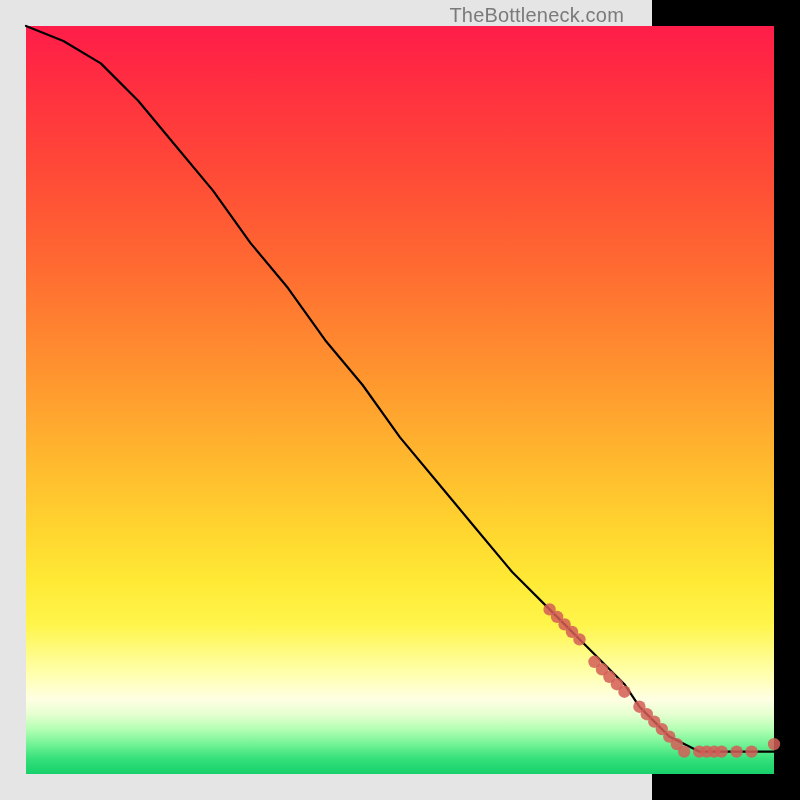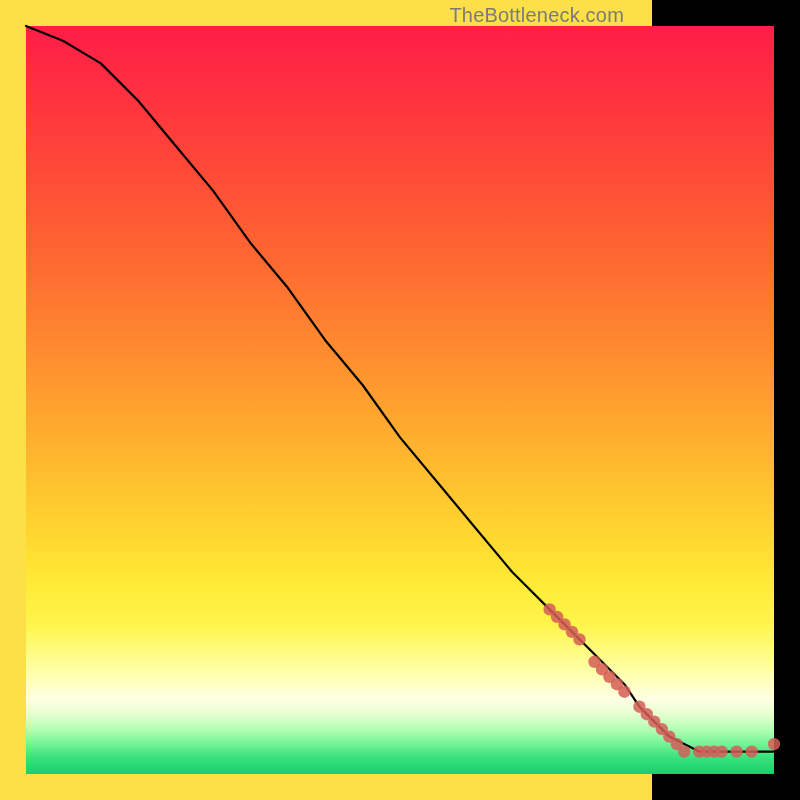--- a/index.html
+++ b/index.html
@@ -8,21 +8,21 @@
     width: 800px;
     height: 800px;
     background: #000;
     overflow: hidden;
     font-family: Arial, Helvetica, sans-serif;
   }
   .frame {
     position: relative;
     width: 652px;
     height: 800px;
-    background: #fde047;
+    background: #e5e5e5;
   }
   .plot {
     position: absolute;
     left: 26px;
     top: 26px;
     width: 748px;
     height: 748px;
     
     background: linear-gradient(to bottom,
       #ff1d49 0%,

